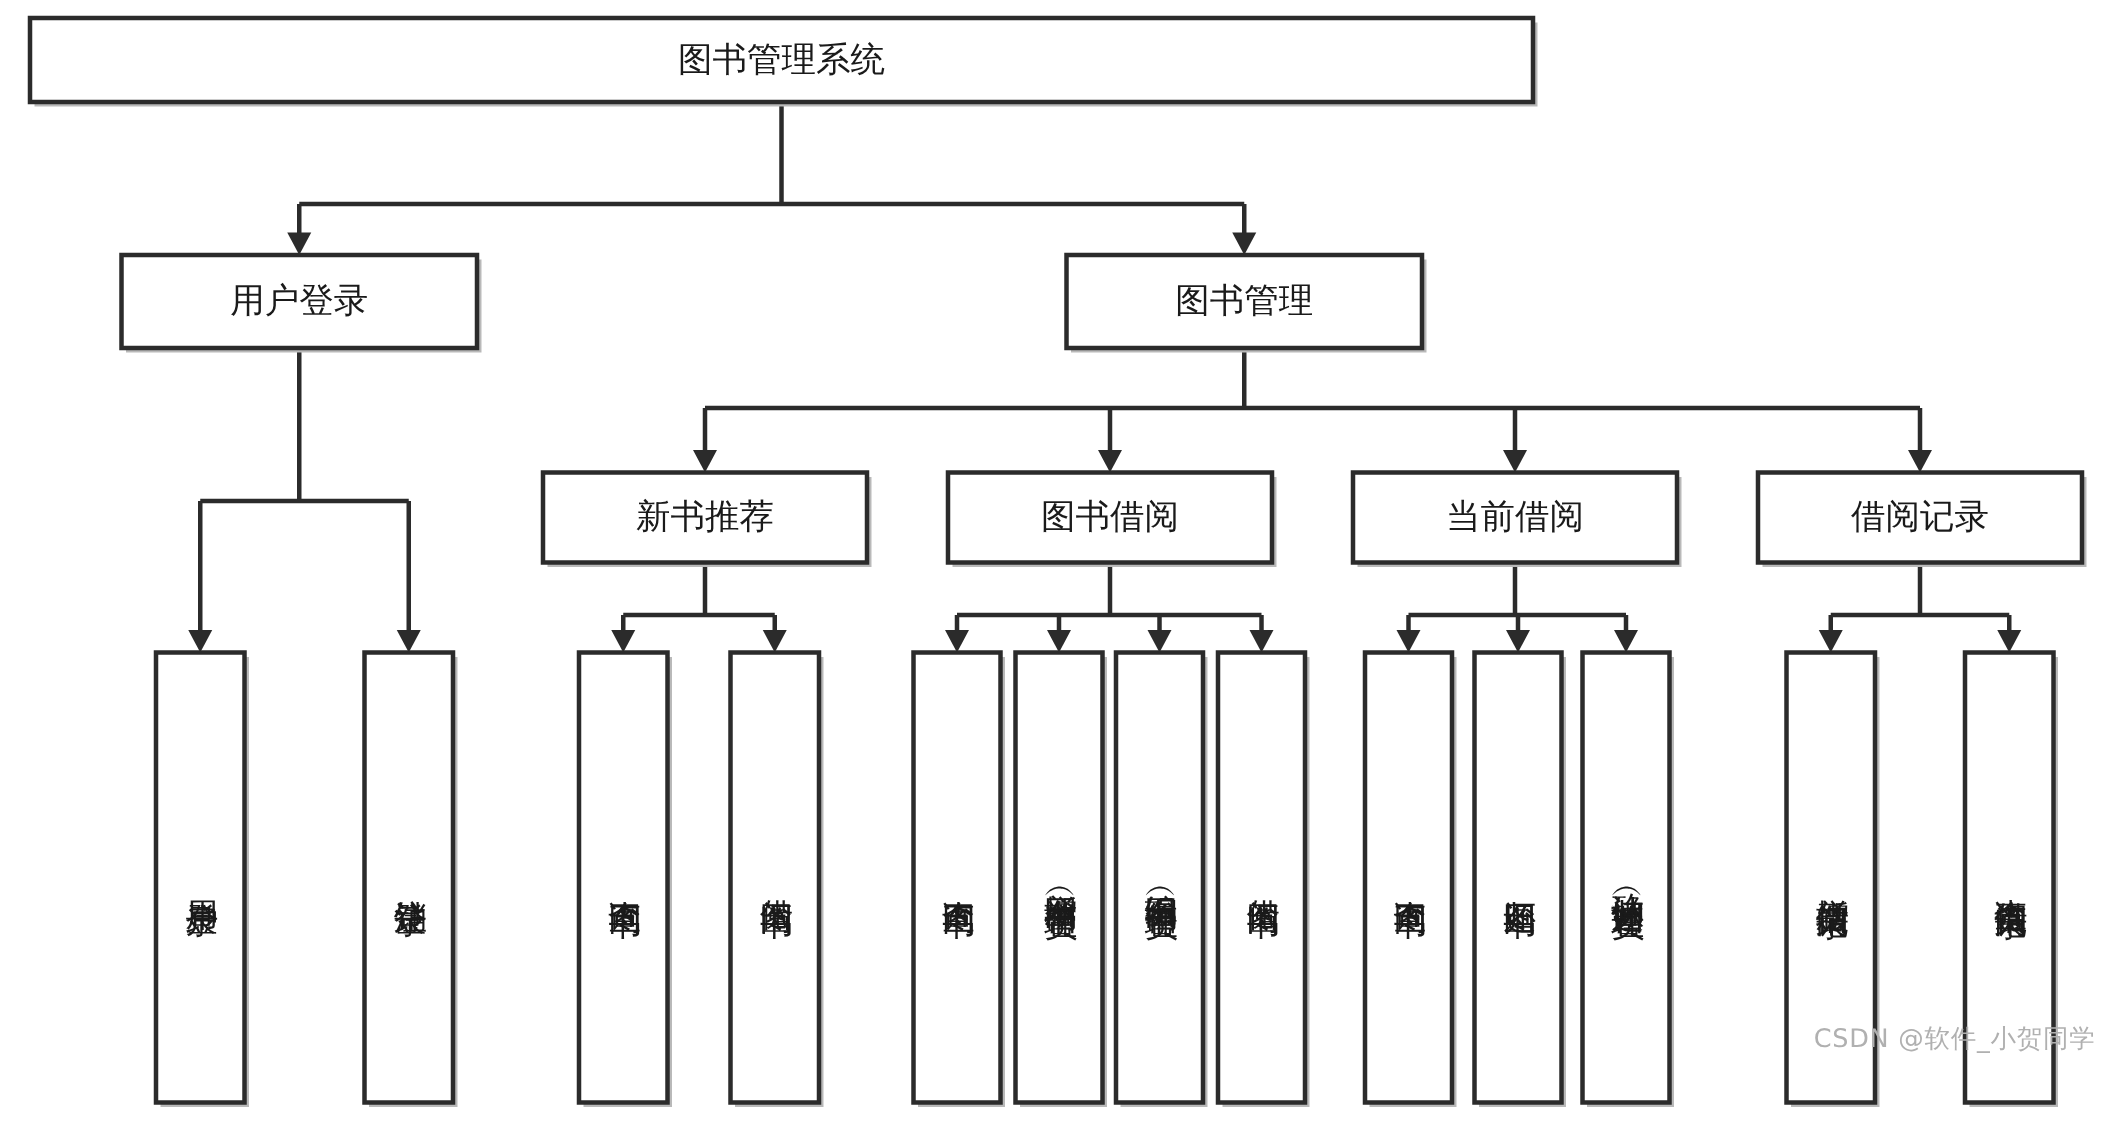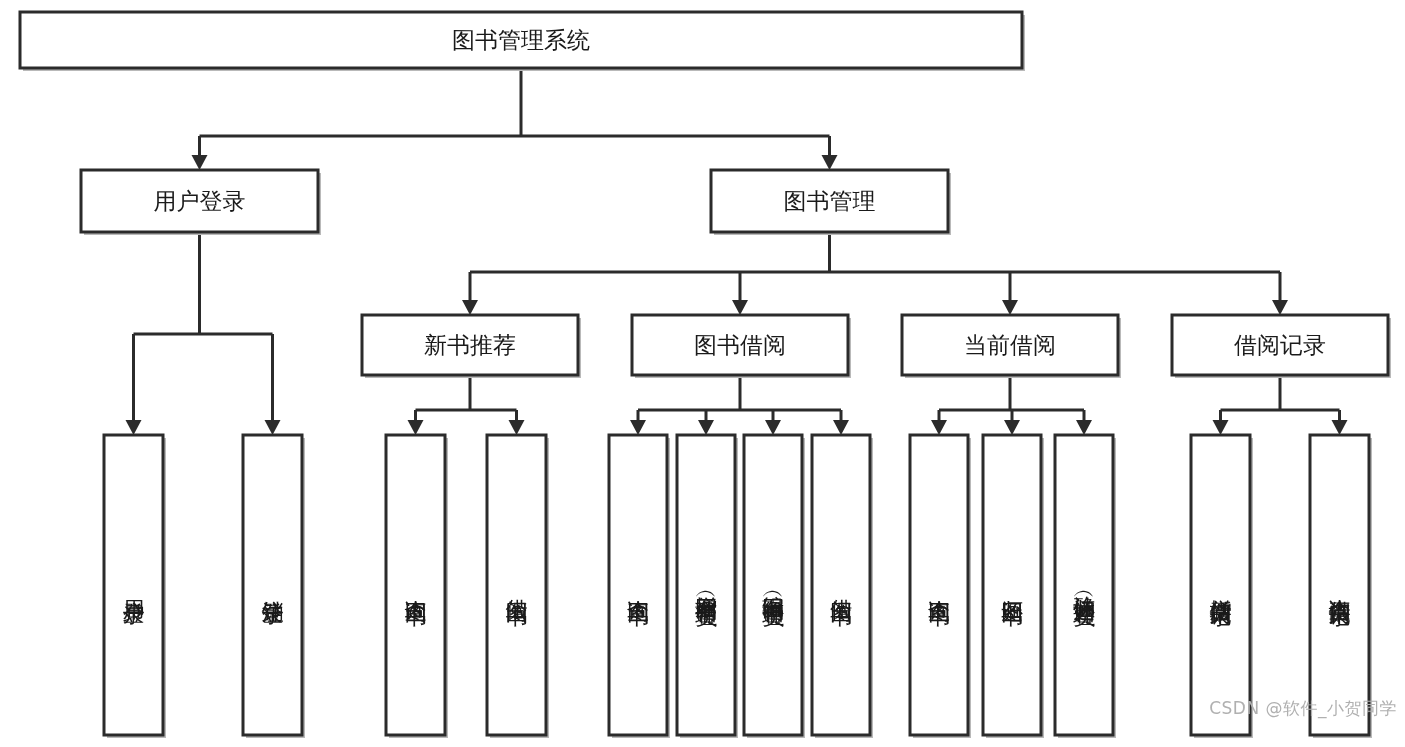--- a/index.html
+++ b/index.html
@@ -60,21 +60,21 @@
     line-height: 1.02;
     letter-spacing: 1.5px;
     font-family: "DejaVu Sans", "Liberation Sans", sans-serif;
     text-align: center;
     white-space: nowrap;
     pointer-events: none;
   }
   .watermark {
     position: absolute;
     right: 8px;
-    bottom: 8px;
+    bottom: 24px;
     font-size: 17px;
     color: #b0b0b0;
     font-family: "DejaVu Sans", "Liberation Sans", sans-serif;
     letter-spacing: 0.5px;
     white-space: nowrap;
   }
 </style>
 </head>
 <body>
 

